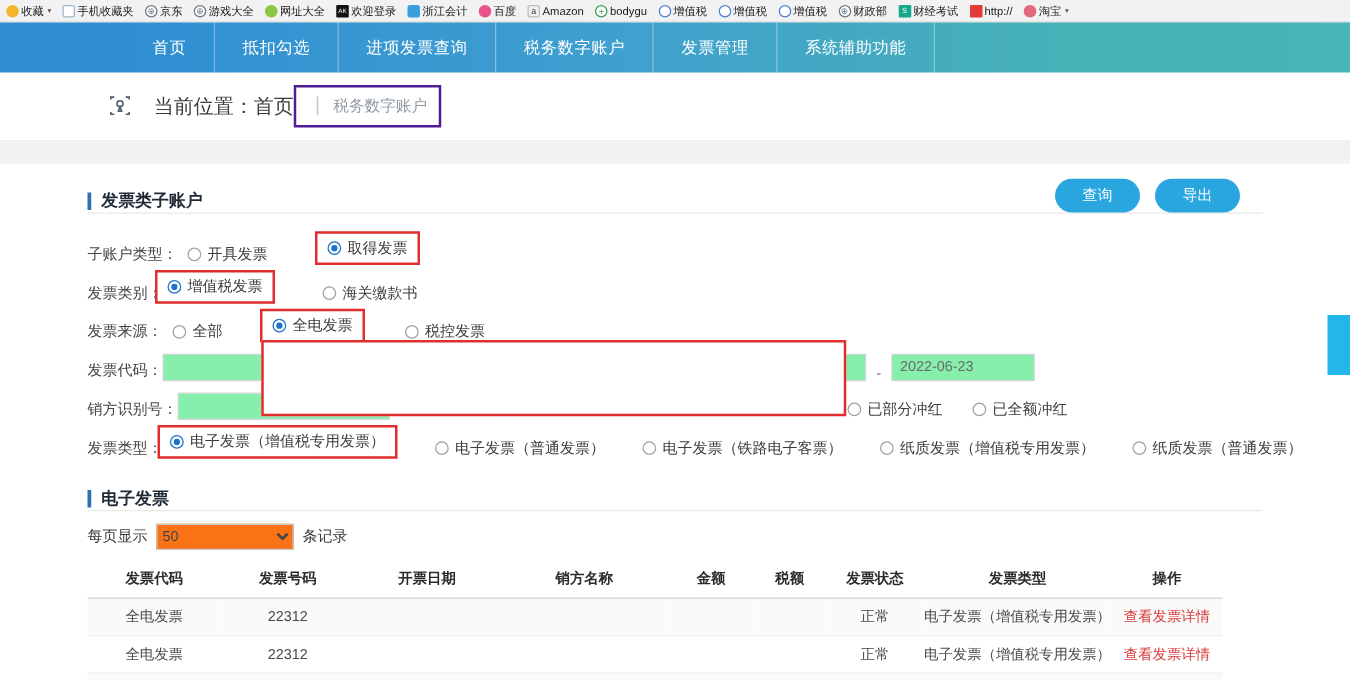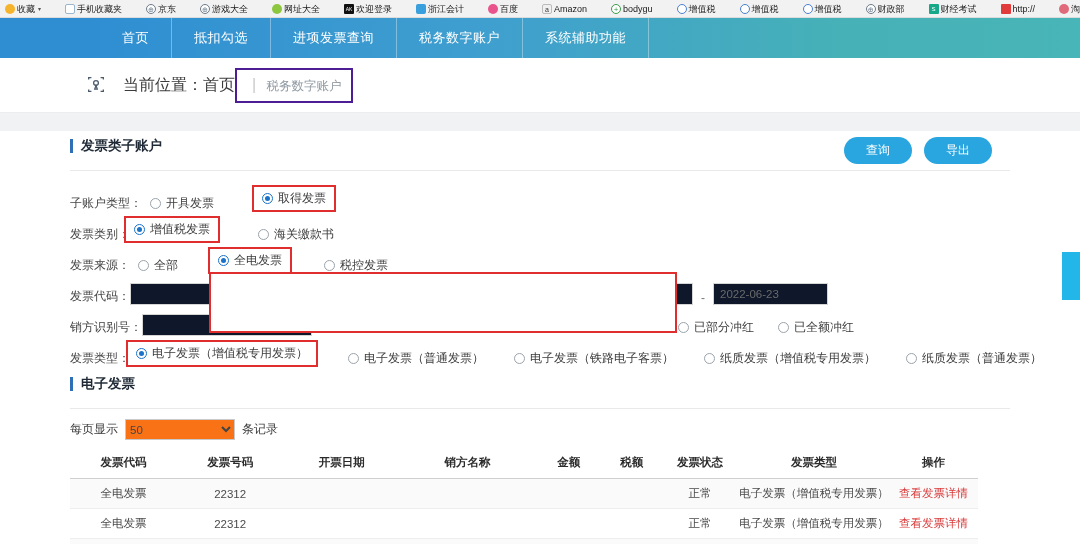--- a/index.html
+++ b/index.html
@@ -8,21 +8,21 @@
     font-family: "Liberation Sans", "DejaVu Sans", sans-serif;
     background: #ffffff; overflow: hidden;
   }
 
   
   .bookmark-bar {
     height: 18px; width: 1080px;
     background: #f2f2f2;
     border-bottom: 1px solid #dcdcdc;
     display: flex; align-items: center;
-    padding-left: 2px; gap: 18px;
+    padding-left: 2px; gap: 3px;
     font-size: 9px; color: #222; white-space: nowrap;
   }
   .bm {
     display: flex; align-items: center; gap: 2px;
     padding: 0 3px; height: 16px; flex: none;
   }
   .bm-label { font-size: 9px; color: #1a1a1a; line-height: 16px; }
   .bm-ico {
     width: 10px; height: 10px; border-radius: 2px;
     display: inline-block; flex: none;
@@ -77,21 +77,21 @@
   }
 
   
   .gap { height: 18px; background: #f1f2f4; }
 
   
   .panel { background: #fff; padding: 0 0 0 0; position: relative; }
   .inner { margin-left: 70px; width: 940px; position: relative; }
 
   .sect-head {
-    display: flex; align-items: flex-start; height: 34px;
+    display: flex; align-items: flex-end; height: 34px;
     border-bottom: 1px solid #e9e9e9; margin-top: 6px;
     justify-content: space-between; padding-right: 18px; gap: 44px;
   }
   .sect-title { display: flex; align-items: center; font-size: 13.5px; color: #1f2a36; font-weight: bold; }
   .sect-bar { width: 3px; height: 14px; background: #2f6fb5; margin-right: 8px; display: inline-block; }
 
   .btnrow { display: flex; gap: 12px; }
   .pill {
     background: #29a6e0; color: #fff; border: none; border-radius: 14px;
     font-size: 12px; padding: 5px 22px; font-family: inherit; cursor: pointer;
@@ -107,21 +107,21 @@
     display: inline-block; margin-right: 5px; position: relative; flex: none;
   }
   .radio.on { border-color: #1a73c9; }
   .radio.on::after {
     content: ""; position: absolute; inset: 2px;
     background: #1a73c9; border-radius: 50%;
   }
   .opt span { color: #3c3c3c; }
 
   .inp {
-    border: 1px solid #d6d6d6; background: #0f172a; height: 22px;
+    border: 1px solid #d6d6d6; background: #86efac; height: 22px;
     font-size: 11.5px; color: #555; padding: 0 6px;
     font-family: inherit; border-radius: 1px;
   }
   .inp.code { width: 110px; }
   .inp.num  { width: 170px; }
   .inp.date { width: 115px; color: #6a6a6a; }
   .inp.tax  { width: 170px; }
   .dash { margin: 0 8px; color: #777; }
 
   
@@ -224,20 +224,21 @@
     <span class="bm-caret">▾</span>
   </div>
 </div>
 
 <div class="topnav">
   <div class="nav-spacer"></div>
   <div class="navitem">首页</div>
   <div class="navitem">抵扣勾选</div>
   <div class="navitem">进项发票查询</div>
   <div class="navitem">税务数字账户</div>
+  <div class="navitem">发票管理</div>
   <div class="navitem">系统辅助功能</div>
   <div class="nav-tail"></div>
 </div>
 
 <div class="crumbwrap">
   <span class="crumb-pin">
     <svg width="22" height="22" viewBox="0 0 24 24" fill="none" stroke="#4a5a6a" stroke-width="1.4">
       <path d="M4 6 V4 h3 M20 6 V4 h-3 M4 17 v2 h3 M20 17 v2 h-3"></path>
       <path d="M12 7.2 a2.6 2.6 0 1 1 0 5.2 a2.6 2.6 0 1 1 0 -5.2"></path>
       <path d="M12 12.4 L10.6 16.4 h2.8 z"></path>

